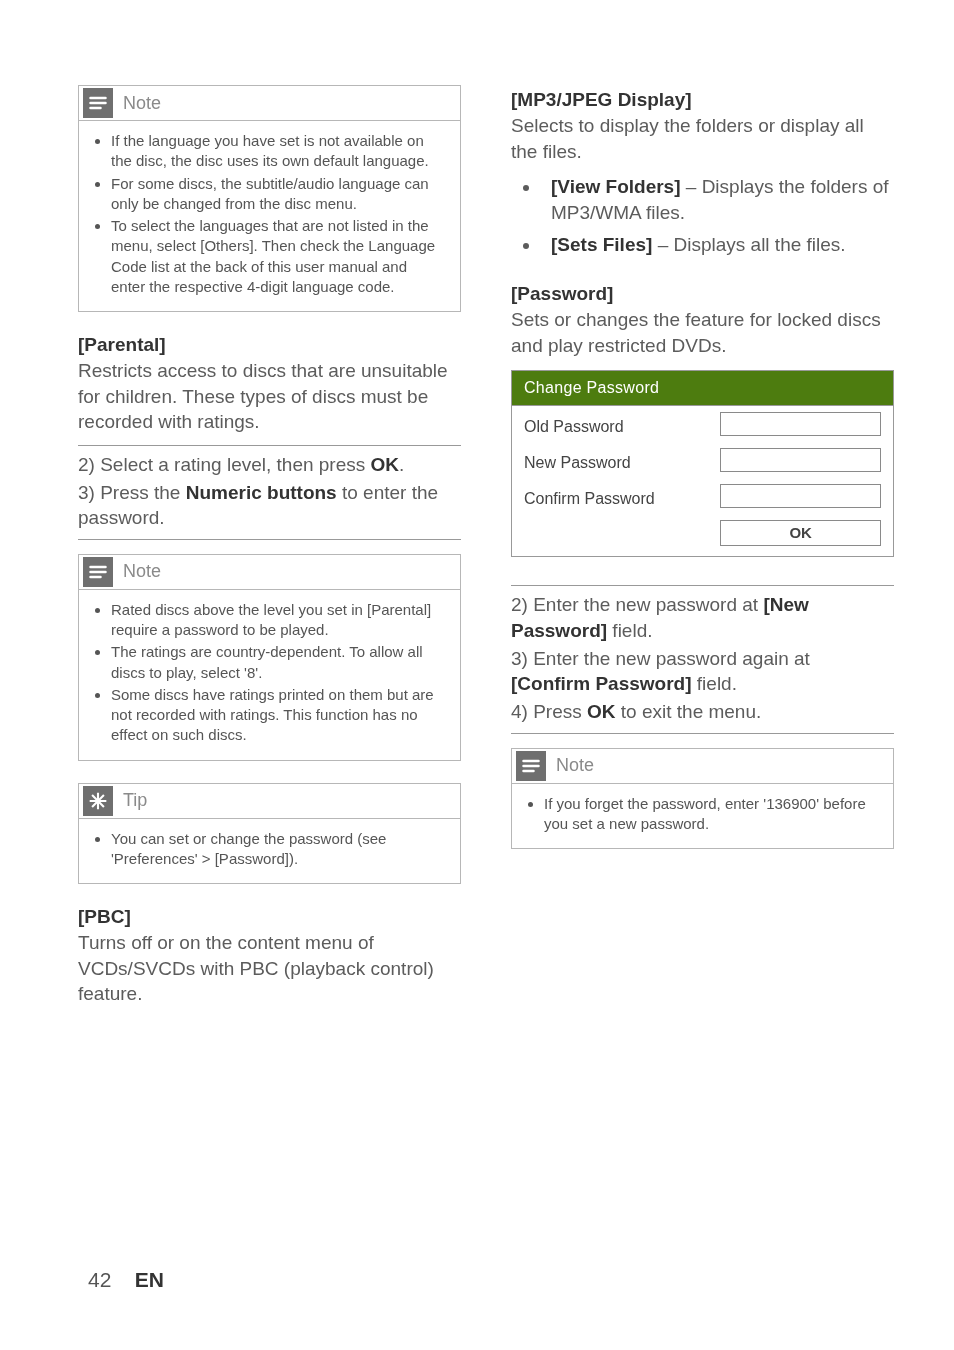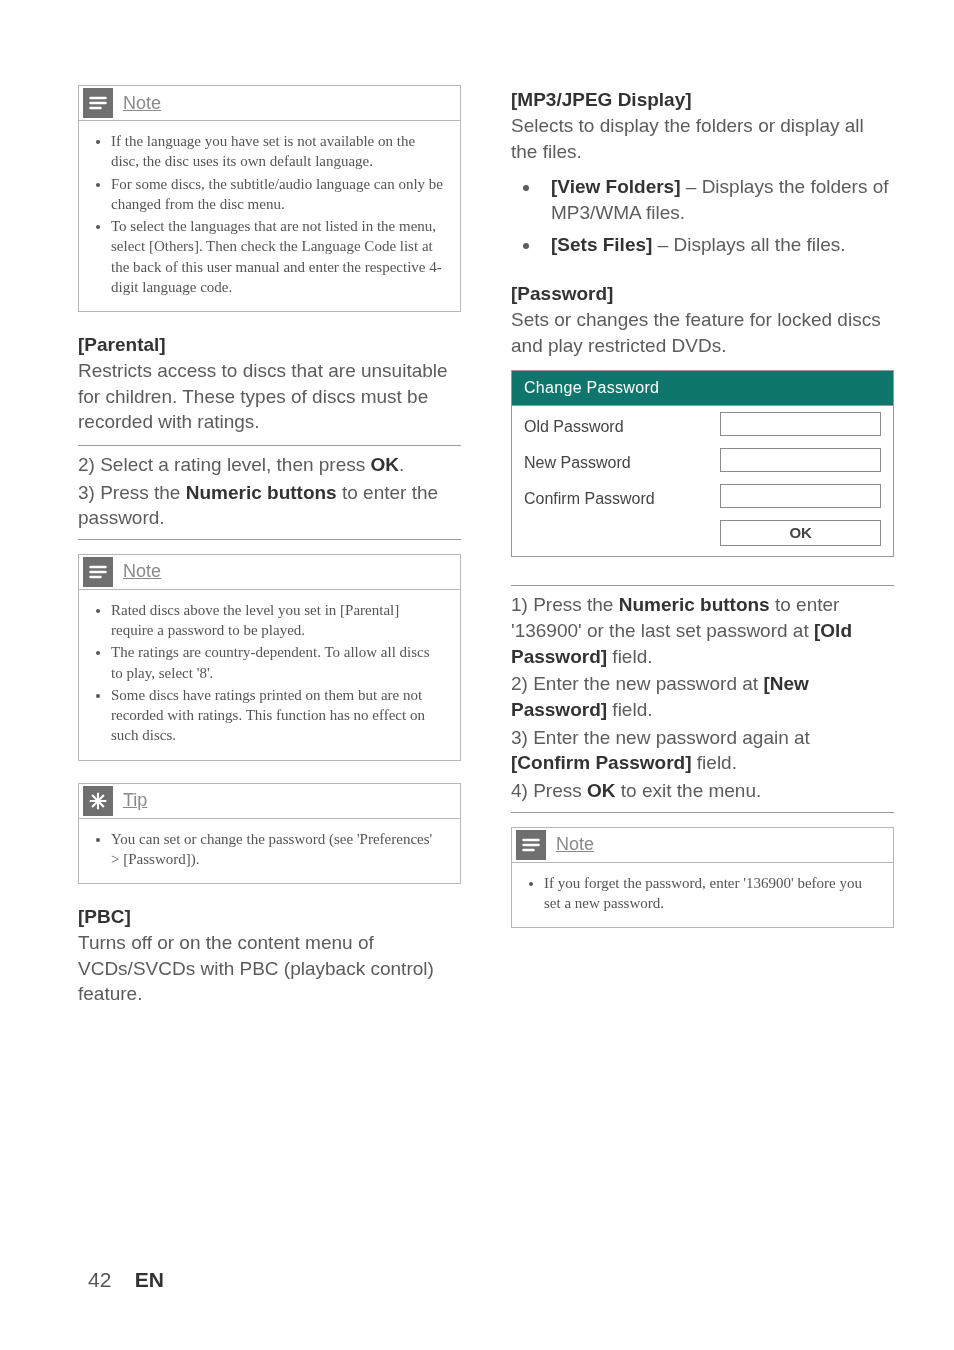--- a/index.html
+++ b/index.html
@@ -40,31 +40,30 @@
     align-items: center;
     justify-content: center;
     font-size: 18px;
     font-weight: 600;
   }
   .icon-badge.tip { background: #6f6f6f; }
   .icon-badge svg { width: 20px; height: 20px; fill:#fff; stroke:#fff; }
   .callout-label {
     color: #8a8a8a;
     font-size: 18px;
-    text-decoration: underline;
   }
   .callout-body {
     border-top: 1px solid #b7b7b7;
     padding: 10px 16px 12px 16px;
     font-size: 15px;
     line-height: 1.35;
     color: #555;
   }
   .callout-body ul { list-style: disc; padding-left: 16px; }
-  .callout-body li { margin-bottom: 2px; font-family: Liberation Serif, serif; }
+  .callout-body li { margin-bottom: 2px; }
 
   .sect-head {
     font-size: 19px;
     font-weight: 600;
     color: #333;
     margin-top: 4px;
     margin-bottom: 2px;
   }
   .sect-desc {
     font-size: 19px;
@@ -95,21 +94,21 @@
     line-height: 1.35;
   }
   .opt-list li { margin-bottom: 6px; padding-left: 10px; }
 
   
   .ui-table-wrap {
     border: 1px solid #999;
     margin: 12px 0 28px 0;
   }
   .ui-table-title {
-    background: #0f766e;
+    background: #4d7c0f;
     color: #fff;
     font-size: 16px;
     padding: 8px 12px;
     letter-spacing: .3px;
     border-bottom: 1px solid #999;
   }
   .ui-row {
     display: flex;
     align-items: flex-end;
     padding: 6px 12px;
@@ -245,21 +244,20 @@
       <div class="ui-row">
         <div class="ui-label">Confirm Password</div>
         <div class="ui-field"></div>
       </div>
       <div class="ui-ok-row">
         <div class="ui-ok">OK</div>
       </div>
     </div>
 
     <div class="steps-box">
-      <div class="step">1) Press the <span class="b">Numeric buttons</span> to enter '136900' or the last set password at <span class="b">[Old Password]</span> field.</div>
       <div class="step">2) Enter the new password at <span class="b">[New Password]</span> field.</div>
       <div class="step">3) Enter the new password again at <span class="b">[Confirm Password]</span> field.</div>
       <div class="step">4) Press <span class="b">OK</span> to exit the menu.</div>
     </div>
 
     <div class="note-box">
       <div class="callout-header">
         <span class="icon-badge">
           <svg viewBox="0 0 24 24">
               <path d="M3 6h18M3 12h18M3 18h12" stroke-width="3" stroke-linecap="round" fill="none"></path>

